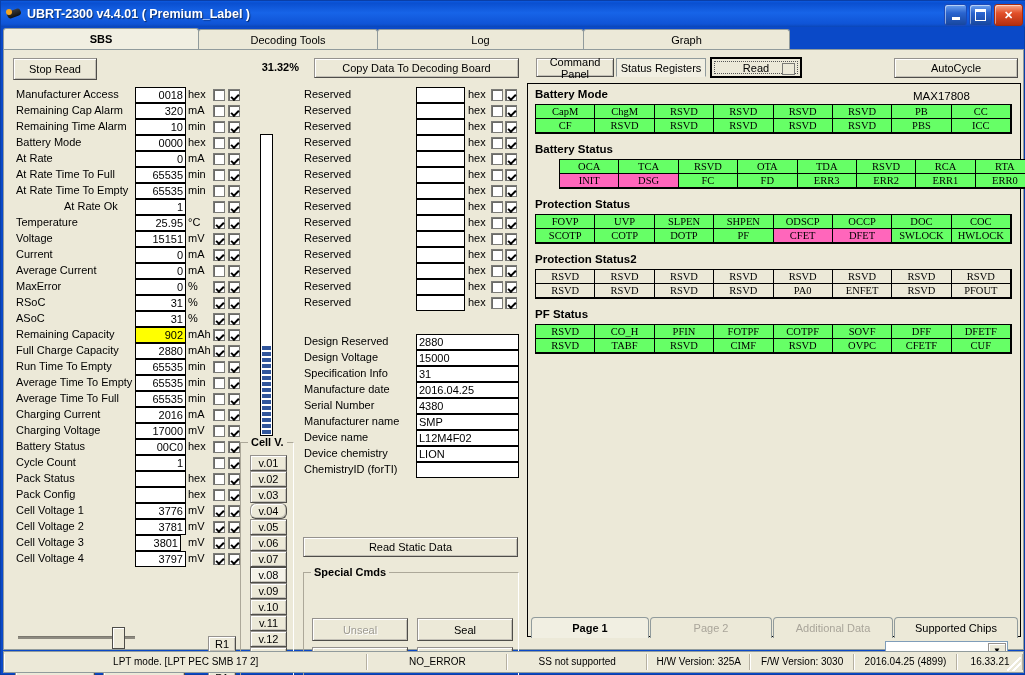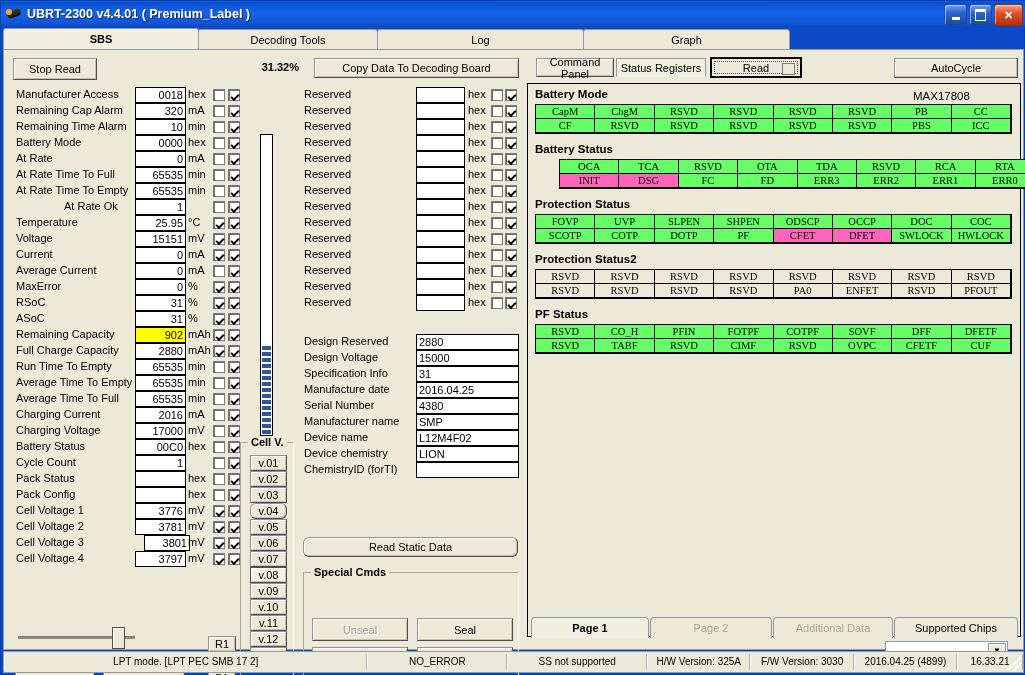--- a/index.html
+++ b/index.html
@@ -383,21 +383,21 @@
         <div class="fld right" style="position: absolute; left: 131px; top: 453px; width: 51px; height: 16px;">3776</div>
         <div class="unit" style="left: 184px; top: 454px;">mV</div>
         <div class="cb on" style="position: absolute; left: 209px; top: 455px;"></div>
         <div class="cb on" style="position: absolute; left: 224px; top: 455px;"></div>
         <div class="rowlabel" style="left: 12px; top: 470px;">Cell Voltage 2</div>
         <div class="fld right" style="position: absolute; left: 131px; top: 469px; width: 51px; height: 16px;">3781</div>
         <div class="unit" style="left: 184px; top: 470px;">mV</div>
         <div class="cb on" style="position: absolute; left: 209px; top: 471px;"></div>
         <div class="cb on" style="position: absolute; left: 224px; top: 471px;"></div>
         <div class="rowlabel" style="left: 12px; top: 486px;">Cell Voltage 3</div>
-        <div class="fld right" style="position: absolute; left: 140px; top: 485px; width: 46px; height: 16px;">3801</div>
+        <div class="fld right" style="position: absolute; left: 131px; top: 485px; width: 46px; height: 16px;">3801</div>
         <div class="unit" style="left: 184px; top: 486px;">mV</div>
         <div class="cb on" style="position: absolute; left: 209px; top: 487px;"></div>
         <div class="cb on" style="position: absolute; left: 224px; top: 487px;"></div>
         <div class="rowlabel" style="left: 12px; top: 502px;">Cell Voltage 4</div>
         <div class="fld right" style="position: absolute; left: 131px; top: 501px; width: 51px; height: 16px;">3797</div>
         <div class="unit" style="left: 184px; top: 502px;">mV</div>
         <div class="cb on" style="position: absolute; left: 209px; top: 503px;"></div>
         <div class="cb on" style="position: absolute; left: 224px; top: 503px;"></div>
       </div>
 
@@ -507,21 +507,21 @@
         <div class="fld" style="position: absolute; left: 412px; top: 348px; width: 103px; height: 16px;">4380</div>
         <div class="rowlabel" style="left: 300px; top: 365px;">Manufacturer name</div>
         <div class="fld" style="position: absolute; left: 412px; top: 364px; width: 103px; height: 16px;">SMP</div>
         <div class="rowlabel" style="left: 300px; top: 381px;">Device name</div>
         <div class="fld" style="position: absolute; left: 412px; top: 380px; width: 103px; height: 16px;">L12M4F02</div>
         <div class="rowlabel" style="left: 300px; top: 397px;">Device chemistry</div>
         <div class="fld" style="position: absolute; left: 412px; top: 396px; width: 103px; height: 16px;">LION</div>
         <div class="rowlabel" style="left: 300px; top: 413px;">ChemistryID (forTI)</div>
         <div class="fld" style="position: absolute; left: 412px; top: 412px; width: 103px; height: 16px;"></div>
       </div>
-    <div class="btn" style="position:absolute;left:299px;top:487px;width:215px;height:20px;border-radius:6px;">
+    <div class="btn" style="position:absolute;left:299px;top:487px;width:215px;height:20px;">
       <span>Read Static Data</span>
     </div>
 
     <div class="grp" style="left:236px;top:392px;width:54px;height:240px;">
       <div class="grp-in"></div>
       <div class="grp-title">Cell V.</div>
       <div id="cellv-list">
           <div class="btn" style="position: absolute; left: 9px; top: 12px; width: 37px; height: 16px;">
             <span>v.01</span>
           </div>

